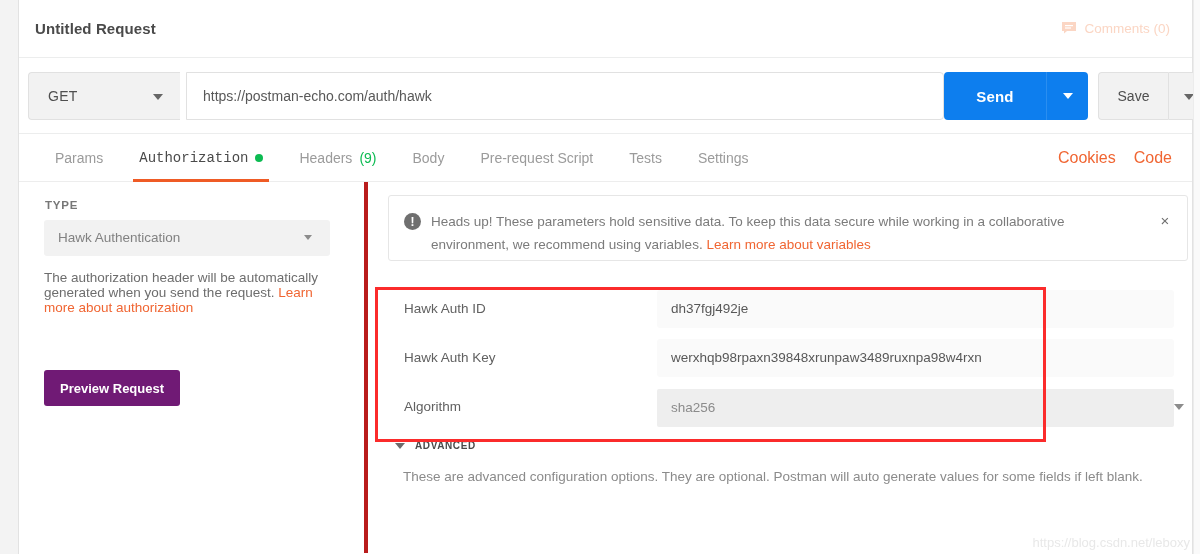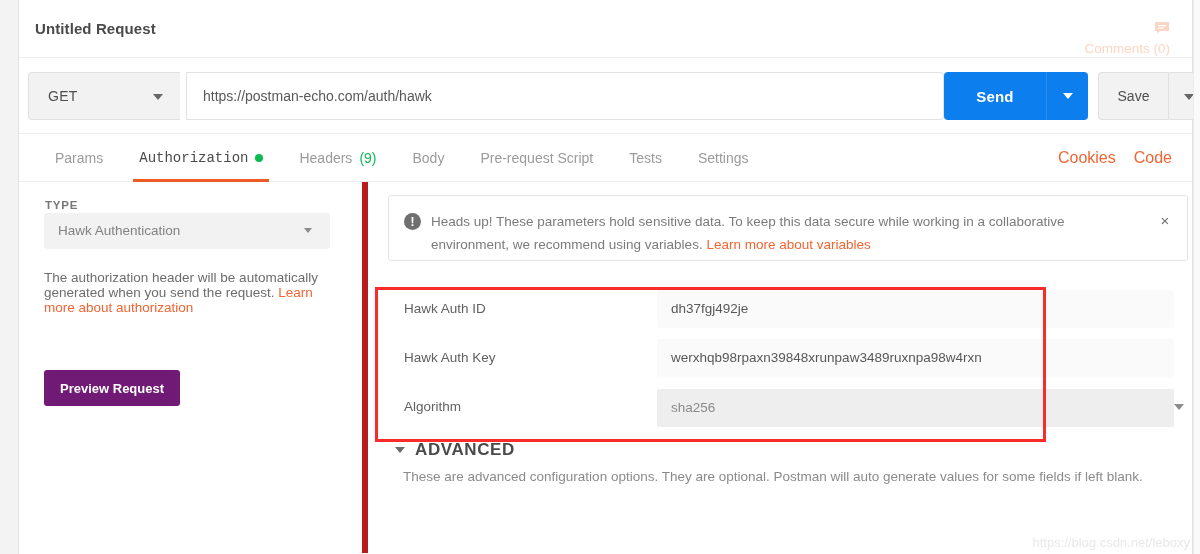--- a/index.html
+++ b/index.html
@@ -37,26 +37,25 @@
     left: 16px; top: 20px;
     font-size: 15px;
     font-weight: bold;
     color: #4a4a4a;
     letter-spacing: .1px;
   }
   .comments {
     position: absolute;
     right: 22px; top: 21px;
     display: flex;
-    align-items: flex-end;
+    align-items: flex-start;
     gap: 7px;
     color: #fbd6c4;
     font-size: 13.5px;
     cursor: pointer;
-    flex-direction: column;
   }
   .comment-icon {
     width: 16px; height: 13px;
     position: relative;
     display: inline-block;
   }
   .comment-icon svg { display: block; }
 
   
   .urlbar {
@@ -224,33 +223,33 @@
   
   .content {
     position: relative;
     height: 371px;
     background: #fff;
   }
   .left-col {
     position: absolute;
     left: 0; top: 0;
     width: 349px; height: 371px;
-    border-right: 6px solid #b91c1c;
+    border-right: 4px solid #b91c1c;
   }
   .type-label {
     position: absolute;
     left: 26px; top: 17px;
     font-size: 11.5px;
     font-weight: bold;
     letter-spacing: .8px;
     color: #777;
   }
   .type-select {
     position: absolute;
-    left: 25px; top: 31px;
+    left: 25px; top: 38px;
     width: 286px; height: 36px;
     background: #f2f2f2;
     border-radius: 3px;
     cursor: pointer;
   }
   .type-select-text {
     position: absolute;
     left: 14px; top: 10px;
     font-size: 13.5px;
     color: #828282;
@@ -420,21 +419,21 @@
     gap: 10px;
     cursor: pointer;
   }
   .adv-head .caret {
     border-left-width: 5px;
     border-right-width: 5px;
     border-top-width: 6px;
     border-top-color: #6c6c6c;
   }
   .adv-title {
-    font-size: 17px;
+    font-size: 10px;
     font-weight: bold;
     letter-spacing: .6px;
     color: #4a4a4a;
   }
   .adv-desc {
     position: absolute;
     left: 34px; top: 25px;
     width: 790px;
     font-size: 13.5px;
     line-height: 23px;

